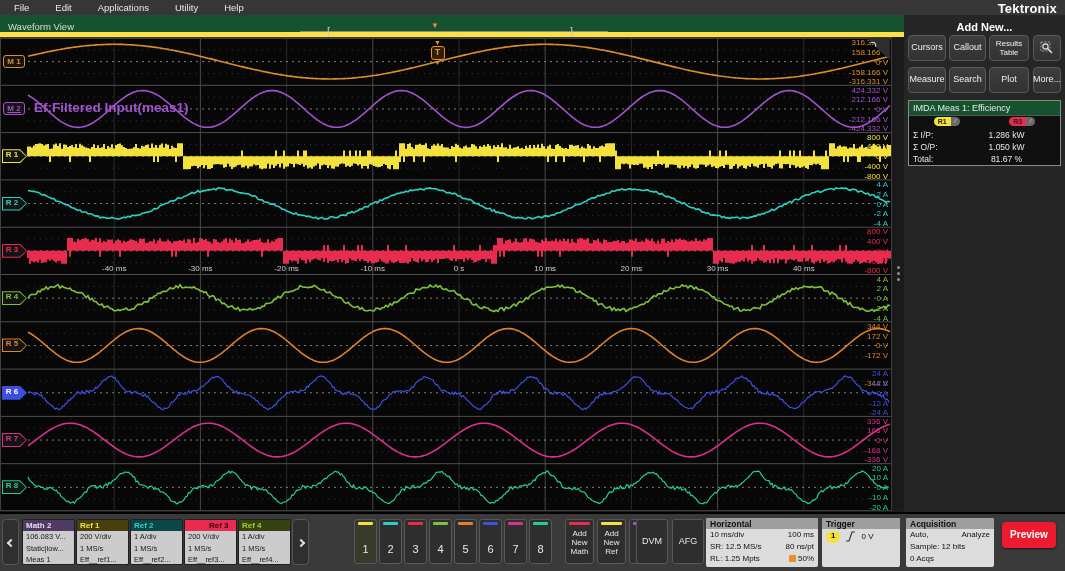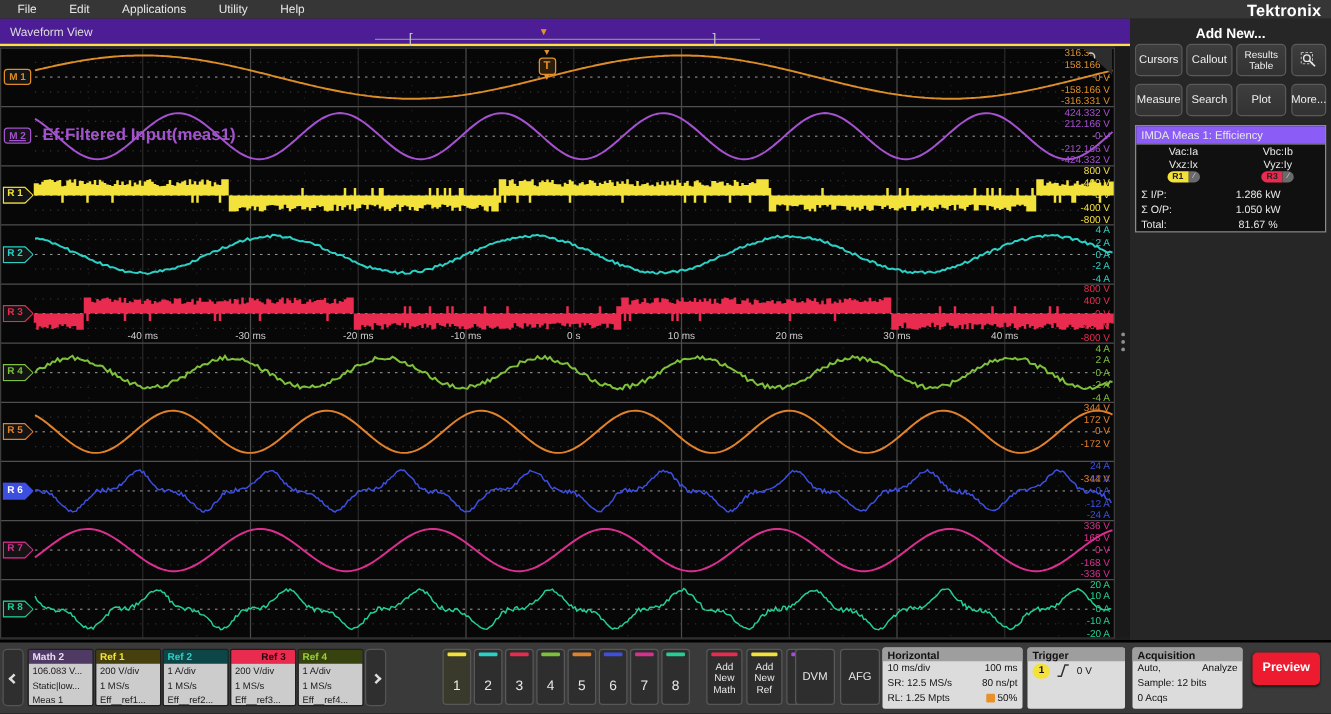--- a/index.html
+++ b/index.html
@@ -9,22 +9,22 @@
   #screen { position:relative; width:1065px; height:571px; background:#1d1d1d; }
 
   
   #menubar { left:0; top:0; width:1065px; height:15px; background:#363636;
              display:flex; align-items:center; gap:26px; padding-left:14px; }
   .menu-item { color:#e8e8e8; font-size:9.5px; cursor:default; }
   #brand { position:absolute; right:8px; top:1px; color:#fff; font-size:13px;
            font-weight:bold; letter-spacing:0.2px; }
 
   
-  #tabstrip { left:0; top:15px; width:904px; height:22px; background:#4c1d95;
-              border-bottom:2px solid #fde047;padding-left:28px; }
+  #tabstrip { left:0; top:15px; width:904px; height:22px; background:#14532d;
+              border-bottom:5px solid #fde047;padding-left:28px; }
   #tab-label { position:absolute; left:8px; top:6px; color:#dcdcdc; font-size:9.5px; }
   #overview-line { position:absolute; left:300px; top:16px; width:308px; height:1px; background:#8a8a8a; }
   .ov-bracket { position:absolute; top:10px; color:#c8c8c8; font-size:11px; }
   #ov-trig { position:absolute; left:431px; top:6px; color:#e8912a; font-size:8px; }
 
   
   #plot { left:0; top:37px; width:892px; height:473px; background:#070707;
           border-top:1px solid #3d3d3d; }
   #plot svg { position:absolute; left:0; top:0; }
   .ch-badge { position:absolute; width:25px; height:14px; }
@@ -61,21 +61,21 @@
   #addnew-title { position:absolute; left:0; top:6px; width:100%; text-align:center;
       color:#fff; font-size:11px; font-weight:bold; }
   .rp-btn { position:absolute; height:26px; background:linear-gradient(#3e3e3e,#323232);
       border:1px solid #5a5a5a; border-radius:4px; color:#f0f0f0; font-size:9px;
       display:flex; align-items:center; justify-content:center; text-align:center;
       line-height:9.5px; cursor:default; }
 
   
   #results-table { position:absolute; left:4px; top:85px; width:153px;
       background:#101010; border:1px solid #8a8a8a; color:#e8e8e8; font-size:8.5px; }
-  #rt-title { padding:2px 4px; background:#8b5cf6; border-bottom:1px solid #555; font-size:9px; }
+  #rt-title { padding:2px 4px; background:#14532d; border-bottom:1px solid #555; font-size:9px; }
   .rt-colhead { display:flex; }
   .rt-colhead .c { flex:1; text-align:center; line-height:10px; }
   .rt-badges { display:flex; padding:1px 0 3px 0; }
   .rt-badges .c { flex:1; display:flex; justify-content:center; }
   .src-badge { display:flex; }
   .src-badge b { font-size:7px; padding:0 4px; border-radius:5px 0 0 5px;
       color:#222; font-weight:bold; line-height:9px; }
   .src-badge i { font-size:6px; padding:0 4px; border-radius:0 5px 5px 0;
       background:#6a6a6a; color:#ddd; font-style:normal; line-height:9px; }
   .rt-row { display:flex; padding:1px 4px; }
@@ -350,30 +350,20 @@
       </svg>
     </div>
     <div class="rp-btn" style="left:4px;top:52px;width:38px">Measure</div>
     <div class="rp-btn" style="left:45px;top:52px;width:37px">Search</div>
     <div class="rp-btn" style="left:85px;top:52px;width:40px">Plot</div>
     <div class="rp-btn" style="left:129px;top:52px;width:28px">More...</div>
 
     <div id="results-table">
       <div id="rt-title">IMDA Meas 1: Efficiency</div>
       <div id="rt-body">
-          <div class="rt-colhead">
-            <div class="c">
-              <div>Vac:Ia</div>
-              <div>Vxz:Ix</div>
-            </div>
-            <div class="c">
-              <div>Vbc:Ib</div>
-              <div>Vyz:Iy</div>
-            </div>
-          </div>
           <div class="rt-badges">
             <div class="c">
               <div class="src-badge">
                 <b style="background: rgb(243, 225, 60);">R1</b>
                 <i>∕</i>
               </div>
             </div>
             <div class="c">
               <div class="src-badge">
                 <b style="background: rgb(234, 43, 80);">R3</b>

